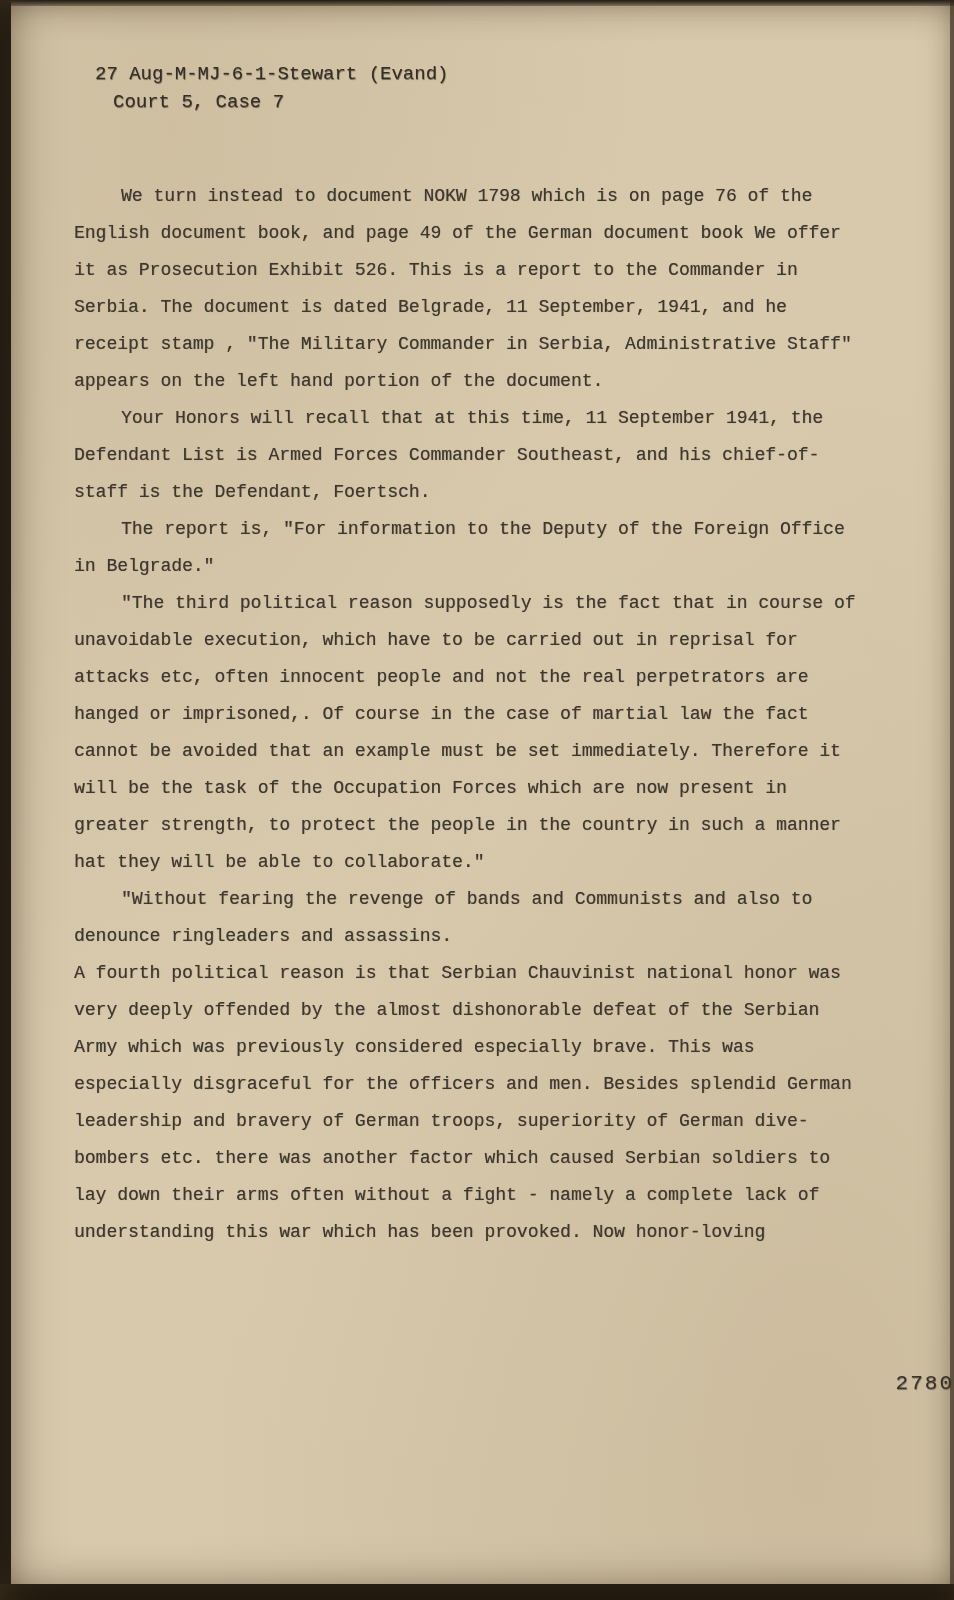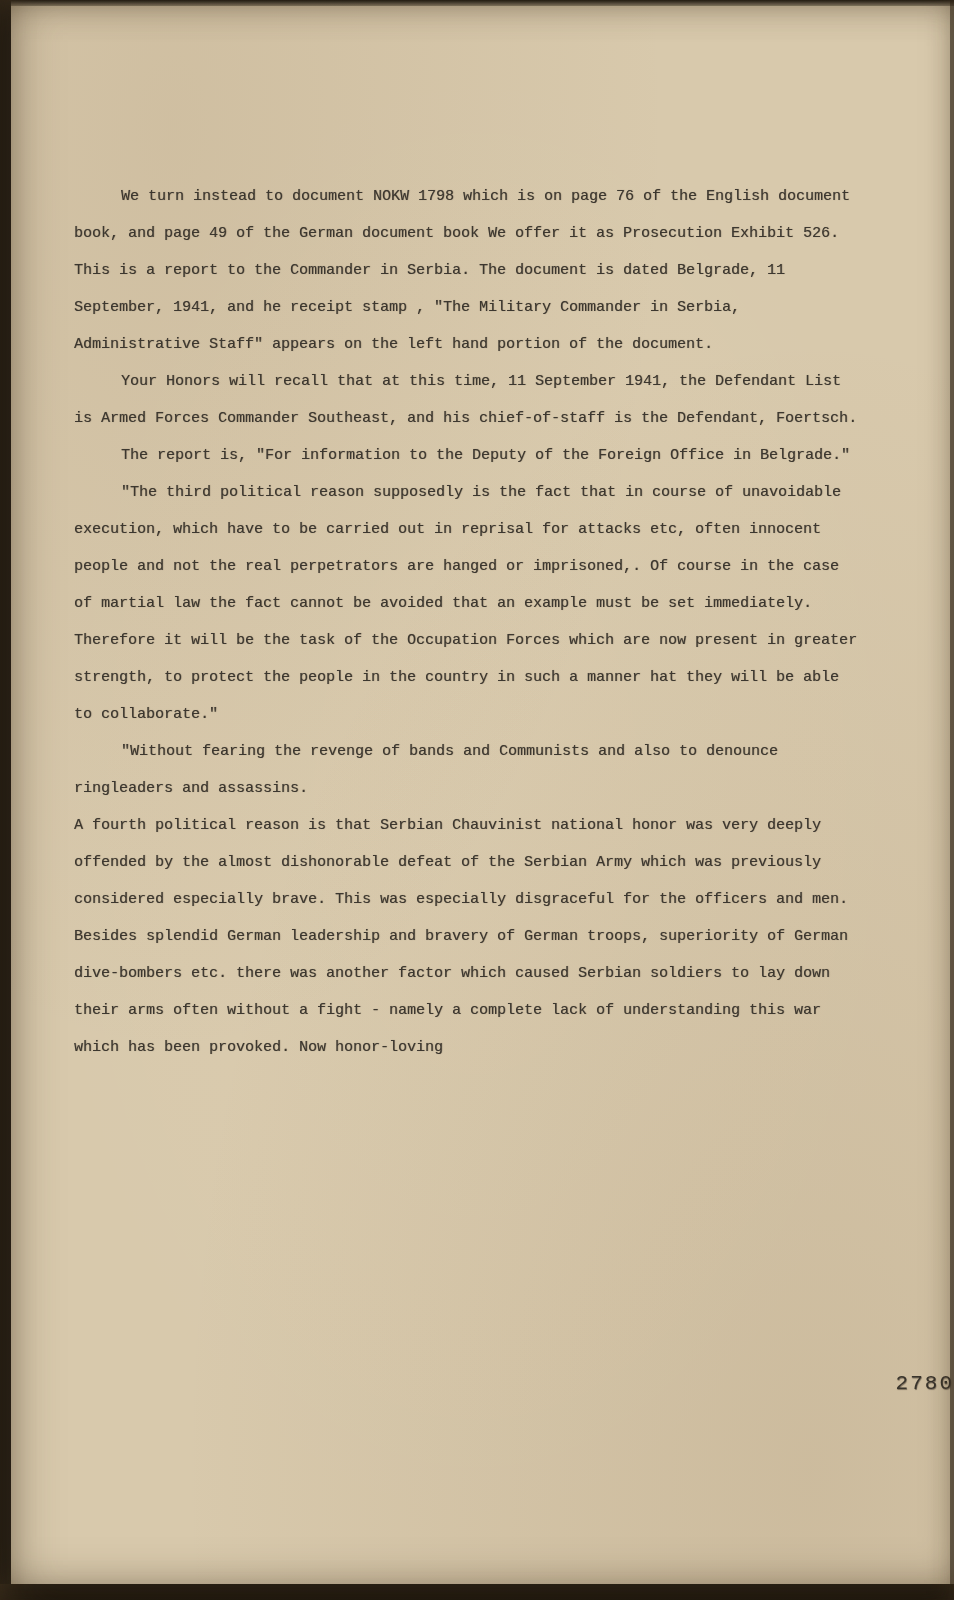--- a/index.html
+++ b/index.html
@@ -43,21 +43,21 @@
   .doc-header {
     position: absolute; left: 95px; top: 60px;
     font-size: 19px; line-height: 28px;
     color: #332e27;
     text-shadow: 0.5px 0.5px 0.8px rgba(50,42,30,0.6);
   }
   .doc-header .line2 { padding-left: 18px; }
 
   .doc-body {
     position: absolute; left: 74px; top: 178px; width: 792px;
-    font-size: 15px; line-height: 37px;
+    font-size: 18px; line-height: 37px;
     text-align: left;
   }
   .doc-body p { margin: 0; }
   .doc-body p.indent { text-indent: 47px; }
   .underline { text-underline-offset: 4px; }
 
   .page-number {
     position: absolute; left: 0; top: 1372px; width: 100%;
     text-align: right;
     font-size: 21px; letter-spacing: 2px;
@@ -68,20 +68,24 @@
 </head>
 <body>
 
 <div class="page">
 
   <div class="edge-top"></div>
   <div class="edge-left"></div>
   <div class="edge-right"></div>
   <div class="edge-bottom"></div>
 
+  <div class="doc-header typewriter">
+    <div class="line1">27 Aug-M-MJ-6-1-Stewart  (Evand)</div>
+    <div class="line2">Court 5, Case 7</div>
+  </div>
 
   <div class="doc-body typewriter">
     <p class="indent">We turn instead to document NOKW 1798 which is on page 76 of the English document book, and page 49 of the German document book We offer it as Prosecution Exhibit 526.  This is a report to the Commander in Serbia.  The document is dated Belgrade, 11 September, 1941, and he receipt stamp , "The Military Commander in Serbia, Administrative Staff" appears on the left hand portion of the document.</p>
     <p class="indent">Your Honors will recall that at this time, 11 September 1941, the Defendant List is Armed Forces Commander Southeast, and his chief-of-staff is the Defendant, Foertsch.</p>
     <p class="indent">The report is, "For information to the Deputy of the Foreign Office in Belgrade."</p>
     <p class="indent"><span>"The third  political reason supposedly is the fact that in course of unavoidable </span><span class="underline">execution</span><span>,  which have to be carried out in reprisal for attacks etc, often innocent people and not the real perpetrators are hanged or imprisoned,.  Of course in the case of martial law the fact cannot be avoided that an example must be set immediately.  Therefore it will be the task of the Occupation Forces which are now present in greater strength, to protect the people in the country in such a manner hat they will be able to collaborate."</span></p>
     <p class="indent">"Without fearing the revenge of bands and Communists and also to denounce ringleaders and assassins.</p>
     <p>A fourth political reason is that Serbian Chauvinist national honor was very deeply offended by the almost dishonorable defeat of the Serbian Army which was previously considered especially brave.  This was especially disgraceful for the officers and men.  Besides splendid German leadership and bravery of German troops, superiority of German dive-bombers etc. there was another factor which caused Serbian soldiers to lay down their arms often without a fight - namely a complete lack of understanding this war which has been provoked.  Now honor-loving</p>
   </div>
 

